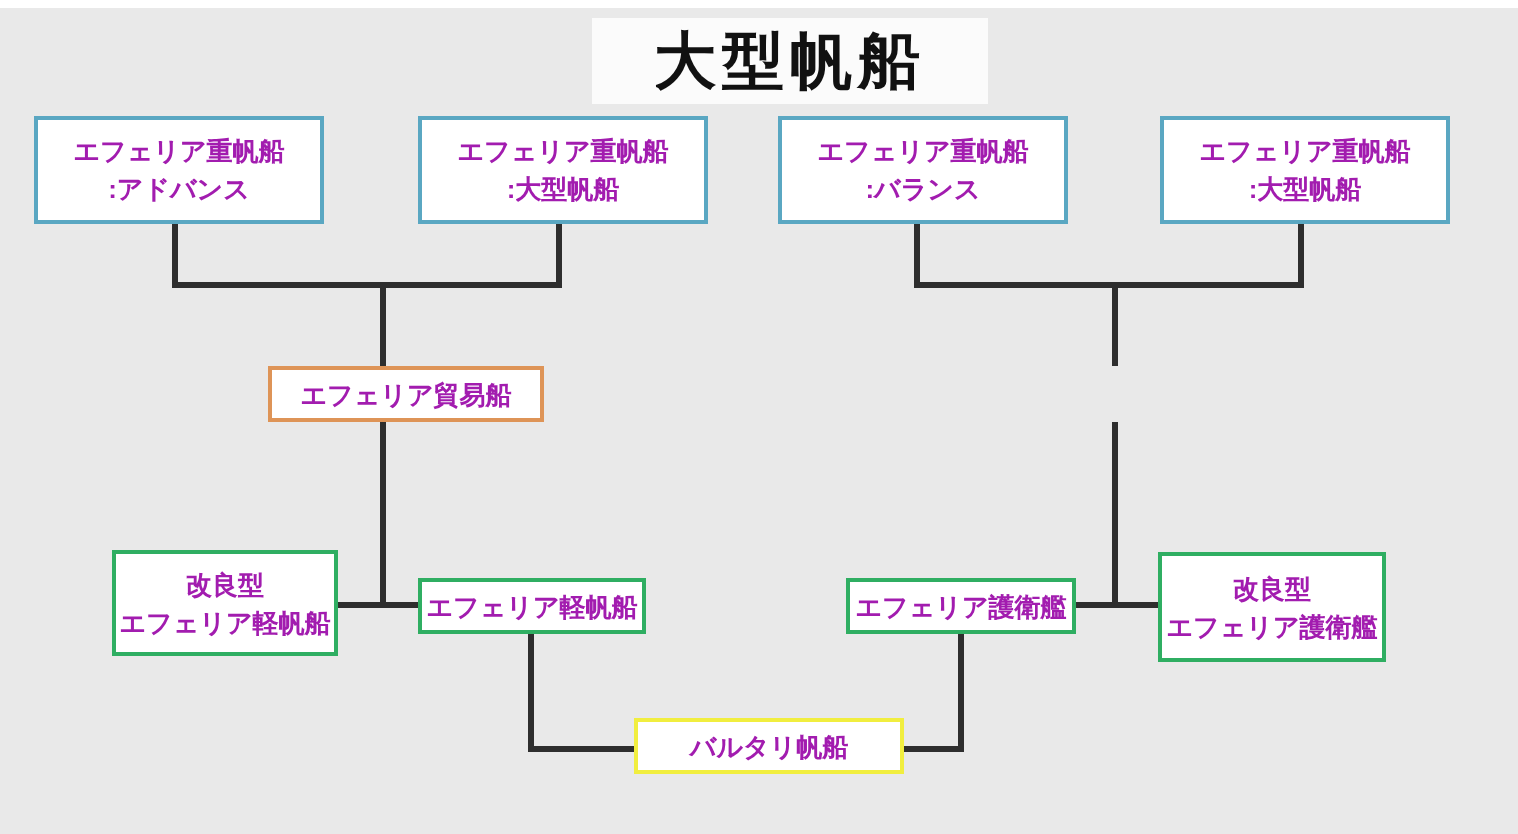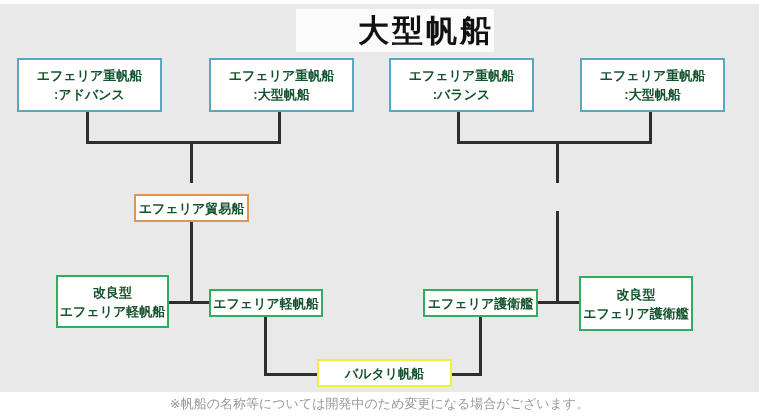--- a/index.html
+++ b/index.html
@@ -13,31 +13,31 @@
     background:var(--background,#e9e9e9);
     overflow:hidden;
   }
   .top-strip{
     position:absolute;left:0;top:0;width:759px;height:4px;
     background:#ffffff;
   }
   .title-band{
     position:absolute;left:296px;top:9px;width:198px;height:43px;
     background:#fbfbfb;
-    display:flex;align-items:center;justify-content:flex-end;
+    display:flex;align-items:center;justify-content:center;
   }
   .title{
     font-size:31px;font-weight:bold;letter-spacing:3px;
     color:var(--title_text,#111);white-space:nowrap;
   }
   .node{
     position:absolute;box-sizing:border-box;
     background:#ffffff;border:2px solid #000;
     display:flex;flex-direction:column;align-items:center;justify-content:center;
-    font-size:13px;font-weight:bold;color:#14532d;
+    font-size:13px;font-weight:bold;color:#a21caf;
     line-height:19px;text-align:center;white-space:nowrap;
   }
   .node.blue{border-color:var(--border_blue,#5aa7c2);}
   .node.orange{border-color:var(--border_orange,#de9457);}
   .node.green{border-color:var(--border_green,#2fae62);}
   .node.yellow{border-color:var(--border_yellow,#f1ee3f);}
   .line{
     position:absolute;background:var(--line,#2e2e2e);
   }
   .footer-band{
@@ -89,21 +89,21 @@
   </div>
   <div class="node blue" style="left:389px;top:58px;width:145px;height:54px;">
     <span>エフェリア重帆船</span>
     <span>:バランス</span>
   </div>
   <div class="node blue" style="left:580px;top:58px;width:145px;height:54px;">
     <span>エフェリア重帆船</span>
     <span>:大型帆船</span>
   </div>
 
-  <div class="node orange" style="left:134px;top:183px;width:115px;height:28px;margin-top:11px;">
+  <div class="node orange" style="left:134px;top:183px;width:138px;height:28px;">
     <span>エフェリア貿易船</span>
   </div>
 
   <div class="node green" style="left:56px;top:275px;width:113px;height:53px;">
     <span>改良型</span>
     <span>エフェリア軽帆船</span>
   </div>
   <div class="node green" style="left:209px;top:289px;width:114px;height:28px;">
     <span>エフェリア軽帆船</span>
   </div>
@@ -112,17 +112,14 @@
   </div>
   <div class="node green" style="left:579px;top:276px;width:114px;height:55px;">
     <span>改良型</span>
     <span>エフェリア護衛艦</span>
   </div>
 
   <div class="node yellow" style="left:317px;top:359px;width:135px;height:28px;">
     <span>バルタリ帆船</span>
   </div>
 
-  <div class="footer-band">
-    <div class="footer-note">※帆船の名称等については開発中のため変更になる場合がございます。</div>
-  </div>
 
 </div>
 
 </body></html>

